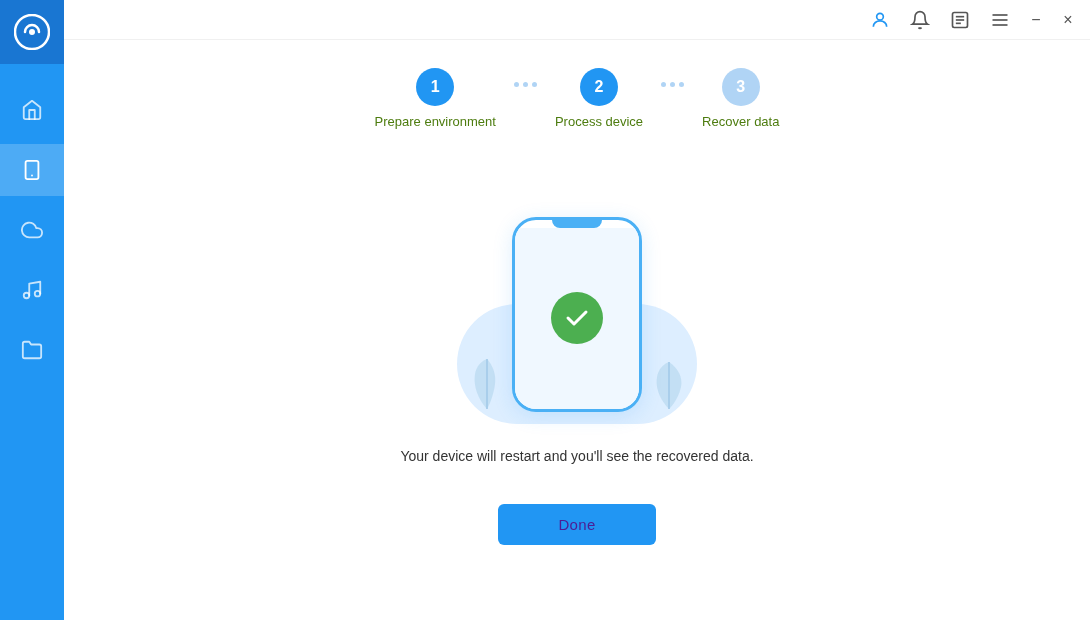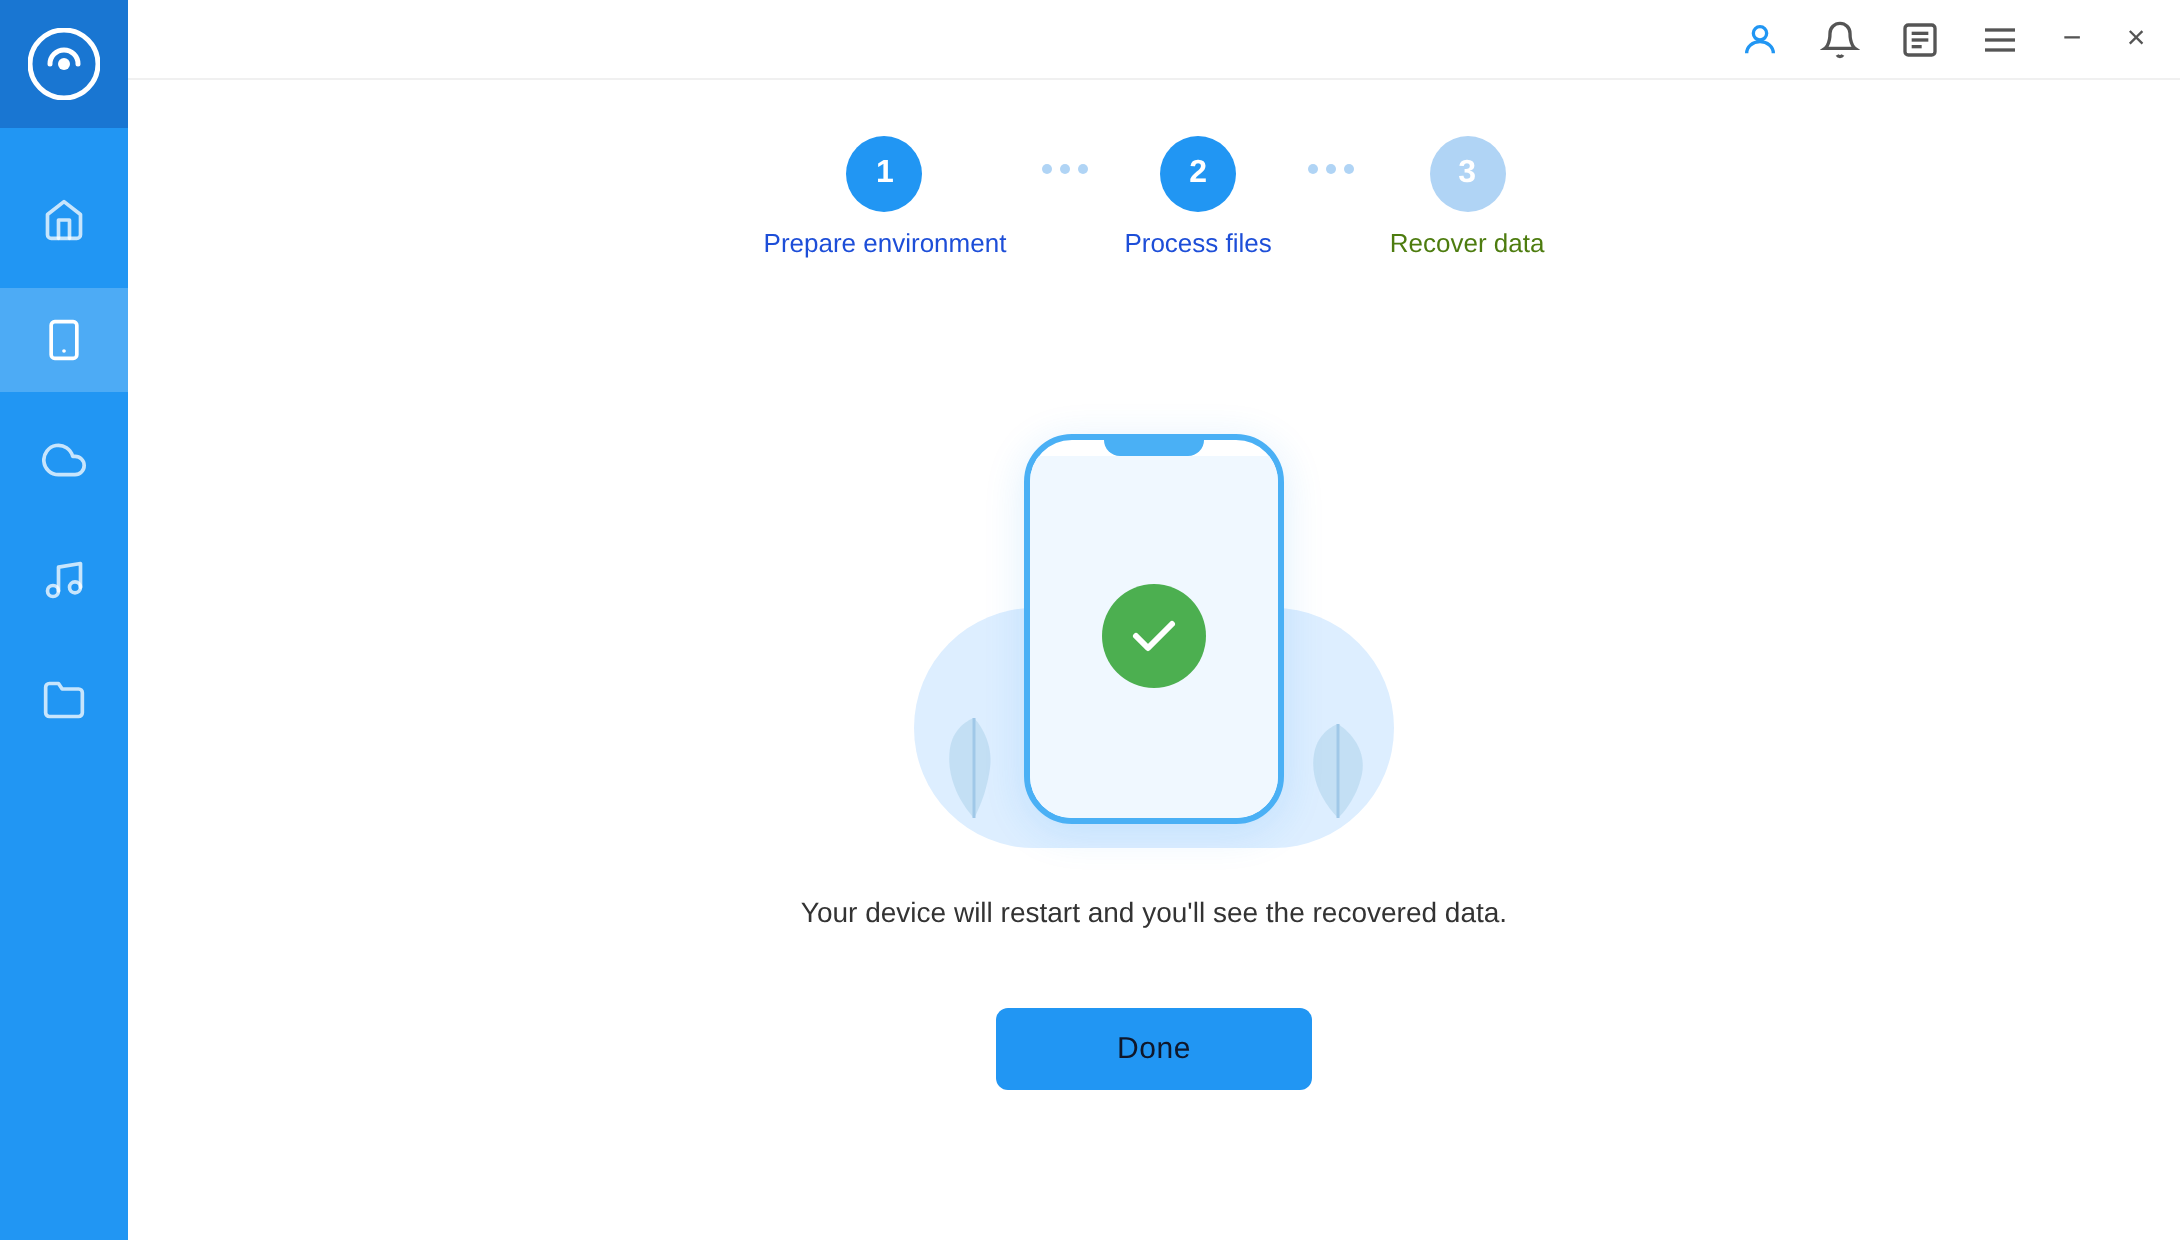--- a/index.html
+++ b/index.html
@@ -128,21 +128,21 @@
       align-items: center;
       justify-content: center;
       font-size: 16px;
       font-weight: bold;
     }
     .step-circle.inactive {
       background: #b0d4f5;
     }
     .step-label {
       font-size: 13px;
-      color: #1d4ed8;
+      color: #4d7c0f;
     }
     .step-label.inactive {
       color: #4d7c0f;
     }
     .step-dots {
       display: flex;
       align-items: center;
       gap: 4px;
       padding: 0 18px;
       margin-bottom: 28px;
@@ -280,21 +280,21 @@
     .message {
       font-size: 14px;
       color: #333;
       margin-bottom: 40px;
       text-align: center;
     }
 
     
     .done-btn {
       background: #2196F3;
-      color: #0f172a;
+      color: #4c1d95;
       border: none;
       border-radius: 6px;
       padding: 12px 60px;
       font-size: 15px;
       cursor: pointer;
       letter-spacing: 0.3px;
     }
   </style>
 </head>
 <body>
@@ -395,21 +395,21 @@
     <div class="step-dots">
       <div class="step-dot"></div>
       <div class="step-dot"></div>
       <div class="step-dot"></div>
     </div>
 
     <div class="step">
       <div class="step-circle">
         <span>2</span>
       </div>
-      <span class="step-label">Process files</span>
+      <span class="step-label">Process device</span>
     </div>
 
     <div class="step-dots">
       <div class="step-dot"></div>
       <div class="step-dot"></div>
       <div class="step-dot"></div>
     </div>
 
     <div class="step">
       <div class="step-circle inactive">

